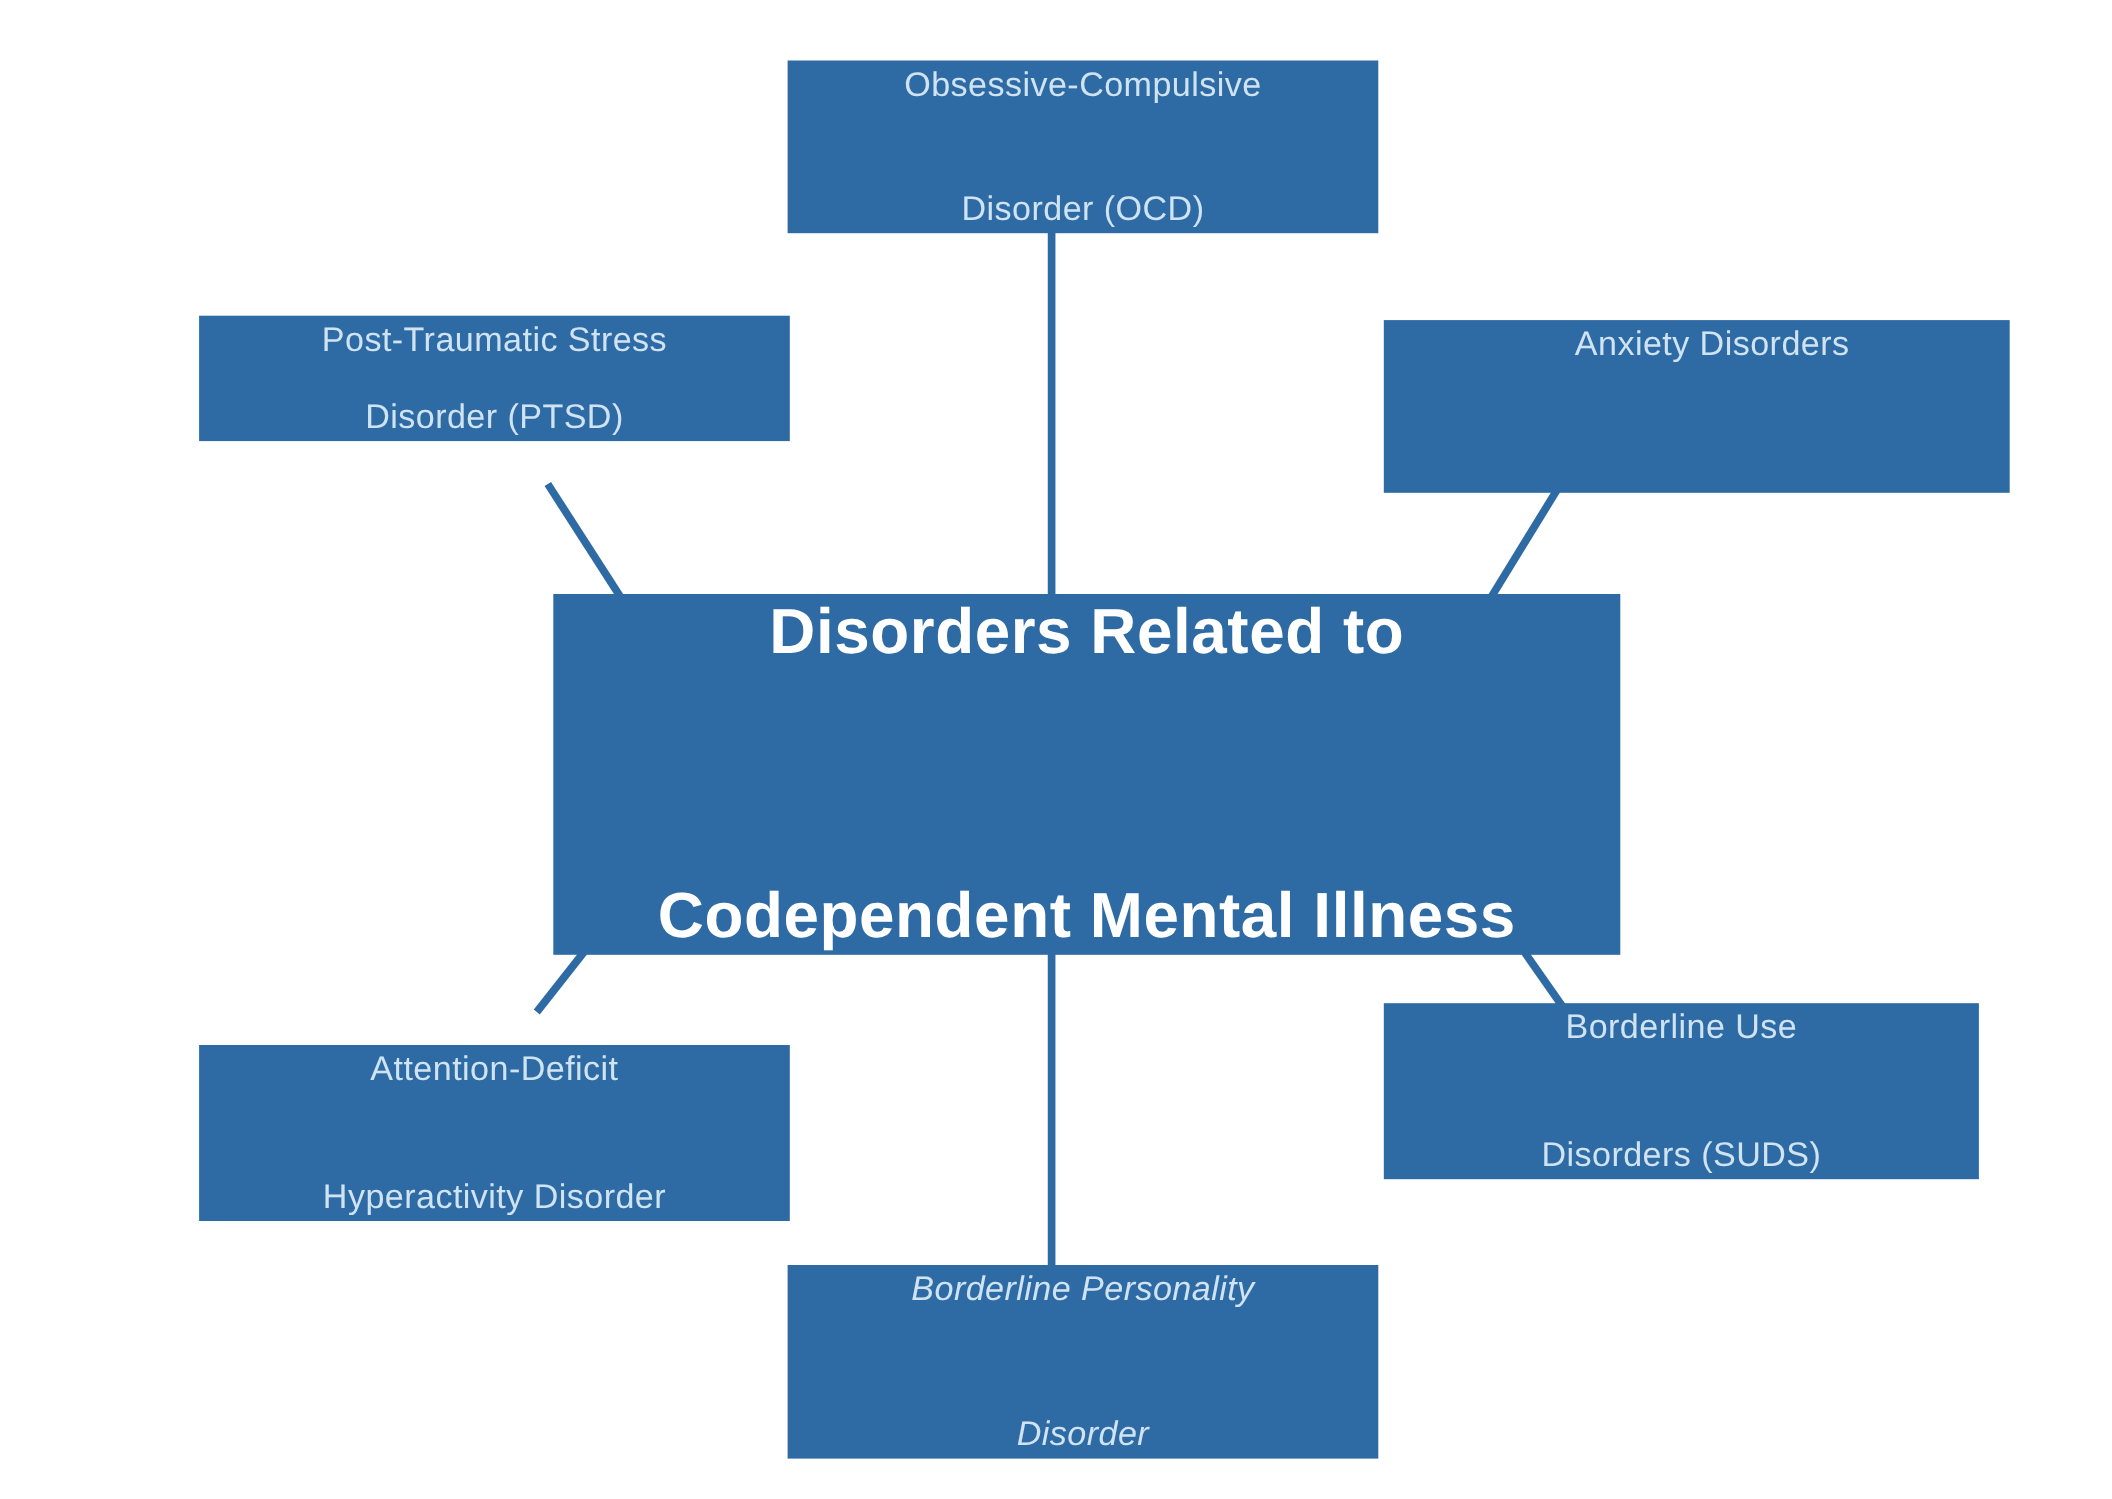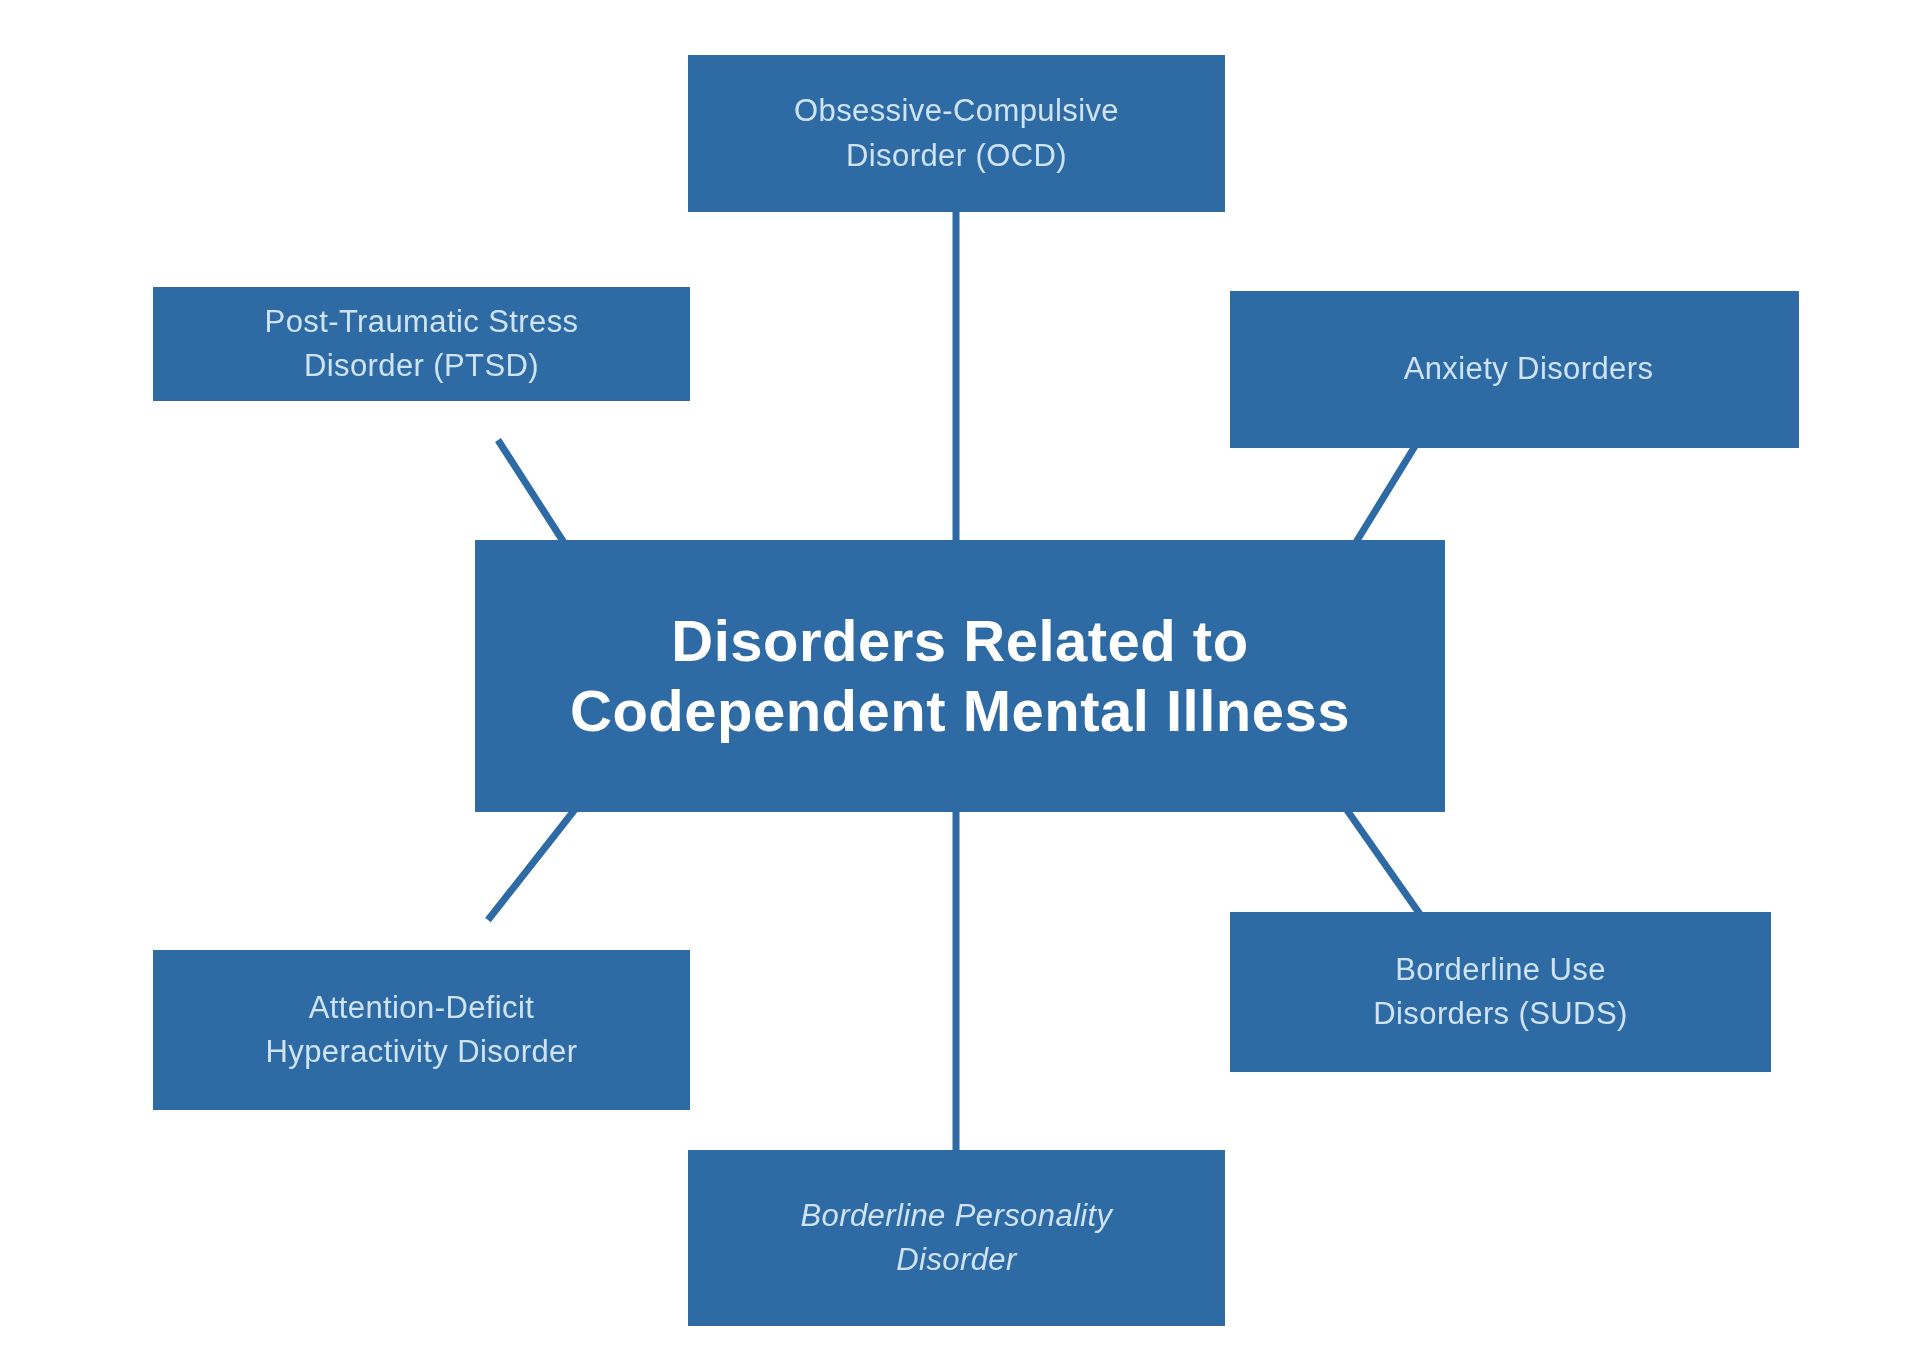--- a/index.html
+++ b/index.html
@@ -10,33 +10,33 @@
     overflow:hidden;
     font-family:"Liberation Sans", sans-serif;
   }
   .connectors{position:absolute;left:0;top:0;z-index:0;}
   .connectors line{stroke:var(--line,#2e6ba4);stroke-width:7;}
   .node{
     position:absolute;z-index:1;
     background:var(--box,#2e6ba4);
     color:var(--nodetext,#cfe3f2);
     display:flex;flex-direction:column;
-    align-items:center;justify-content:center;
+    align-items:center;justify-content:space-between;
     text-align:center;
-    font-size:31px;font-weight:300;letter-spacing:0.4px;line-height:1.42;
+    font-size:31px;font-weight:300;letter-spacing:0.4px;line-height:1.42;margin-left:28px;
   }
   .node span{display:block;white-space:nowrap;}
   .node-ocd        {left:688px; top:55px;   width:537px;height:157px;}
   .node-ptsd       {left:153px; top:287px;  width:537px;height:114px;}
   .node-anxiety    {left:1230px;top:291px;  width:541px;height:157px;padding-left:28px;}
   .node-adhd       {left:153px; top:950px;  width:537px;height:160px;}
   .node-suds       {left:1230px;top:912px;  width:541px;height:160px;}
   .node-bpd        {left:688px; top:1150px; width:537px;height:176px;font-style:italic;}
   .node-center{
-    left:475px;top:540px;width:970px;height:272px;
+    left:475px;top:540px;width:970px;height:328px;
     color:var(--titletext,#ffffff);
     font-size:58px;font-weight:800;letter-spacing:0.5px;line-height:1.20;
   }
 </style>
 </head>
 <body>
 
 <div class="canvas" style="--bg: #ffffff; --box: #2e6ba4; --line: #2e6ba4; --nodetext: #cfe3f2; --titletext: #ffffff;">
 
   <svg class="connectors" width="1920" height="1363" viewBox="0 0 1920 1363" aria-hidden="true">

